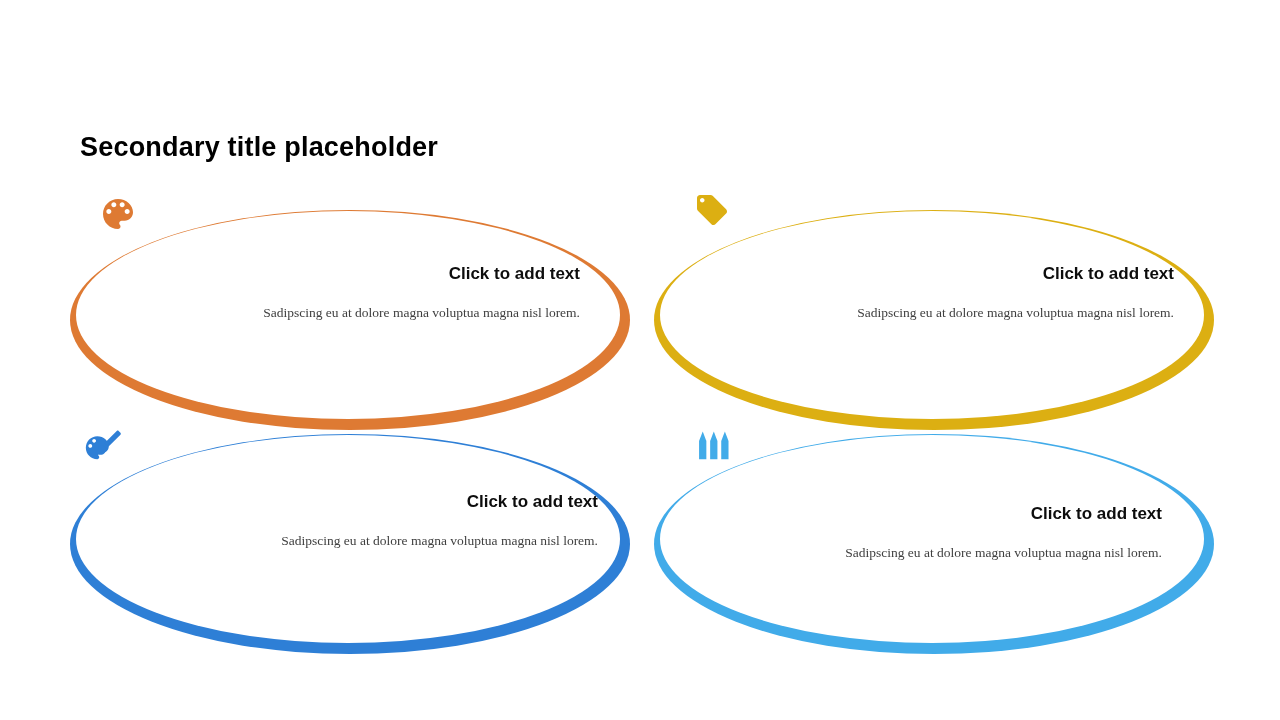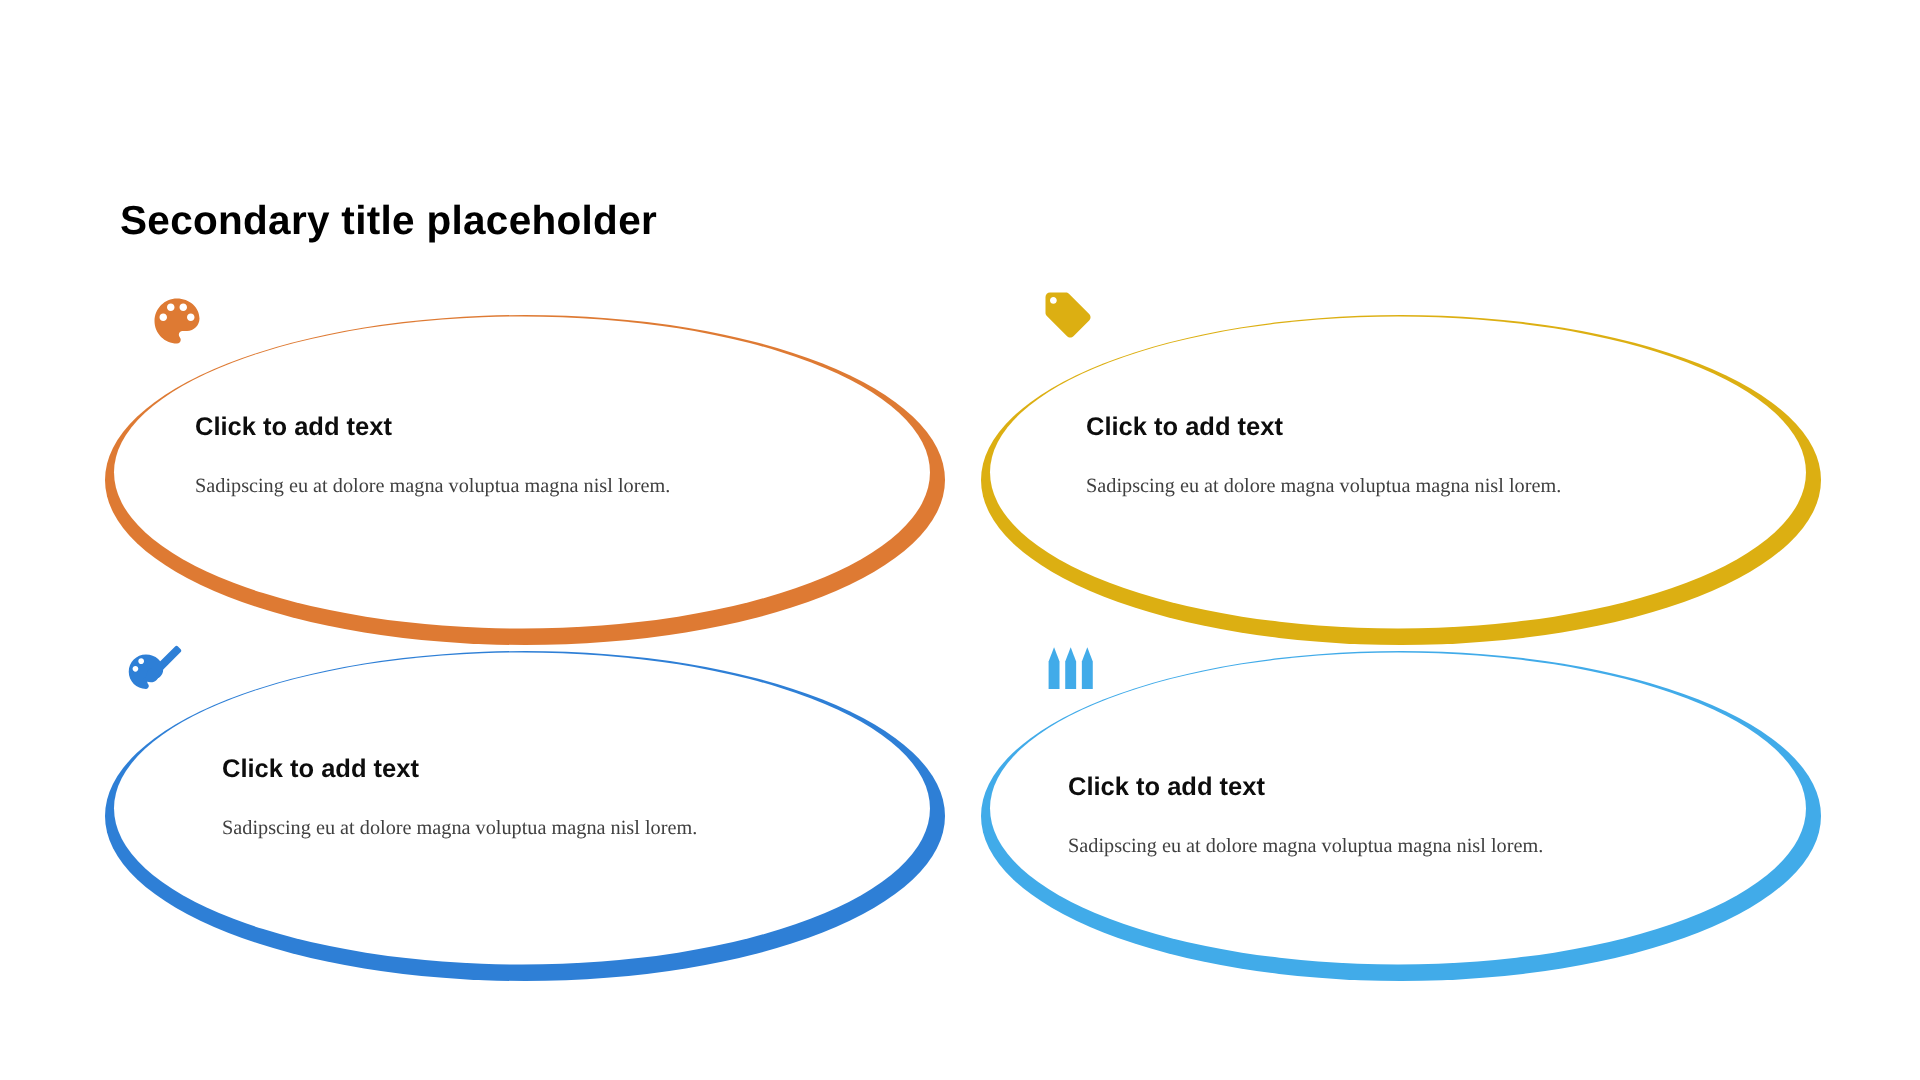--- a/index.html
+++ b/index.html
@@ -4,20 +4,21 @@
 <style>
   * { margin: 0; padding: 0; box-sizing: border-box; }
   html, body { width: 1280px; height: 720px; background: #ffffff; }
   body { font-family: "Liberation Sans", sans-serif; }
   .slide {
     position: relative;
     width: 1280px;
     height: 720px;
     background: #ffffff;
     overflow: hidden;
+    text-align: right;
   }
   .slide-title {
     position: absolute;
     left: 80px;
     top: 132px;
     font-size: 27px;
     font-weight: 700;
     color: #000000;
     letter-spacing: 0.2px;
   }
@@ -46,21 +47,20 @@
   .card-text {
     position: absolute;
     width: 450px;
   }
   .card-heading {
     font-size: 17px;
     font-weight: 700;
     color: #0d0d0d;
     margin-bottom: 20px;
     cursor: text;
-    margin-top: 11px;
   }
   .card-body {
     font-size: 13.5px;
     color: #404040;
     line-height: 1.35;
     cursor: text;
     font-family: Liberation Serif, serif;
   }
 </style>
 </head>

